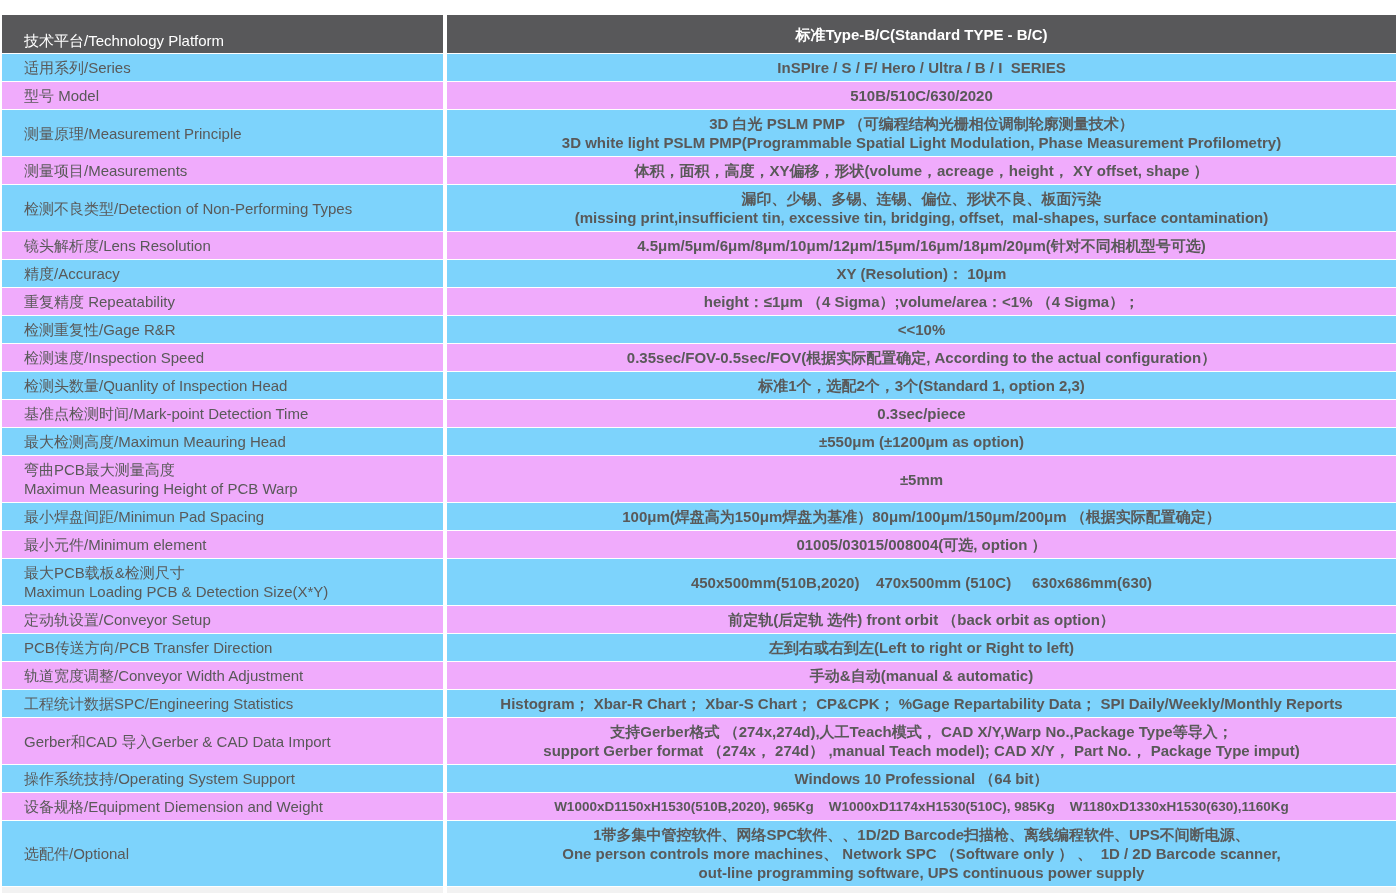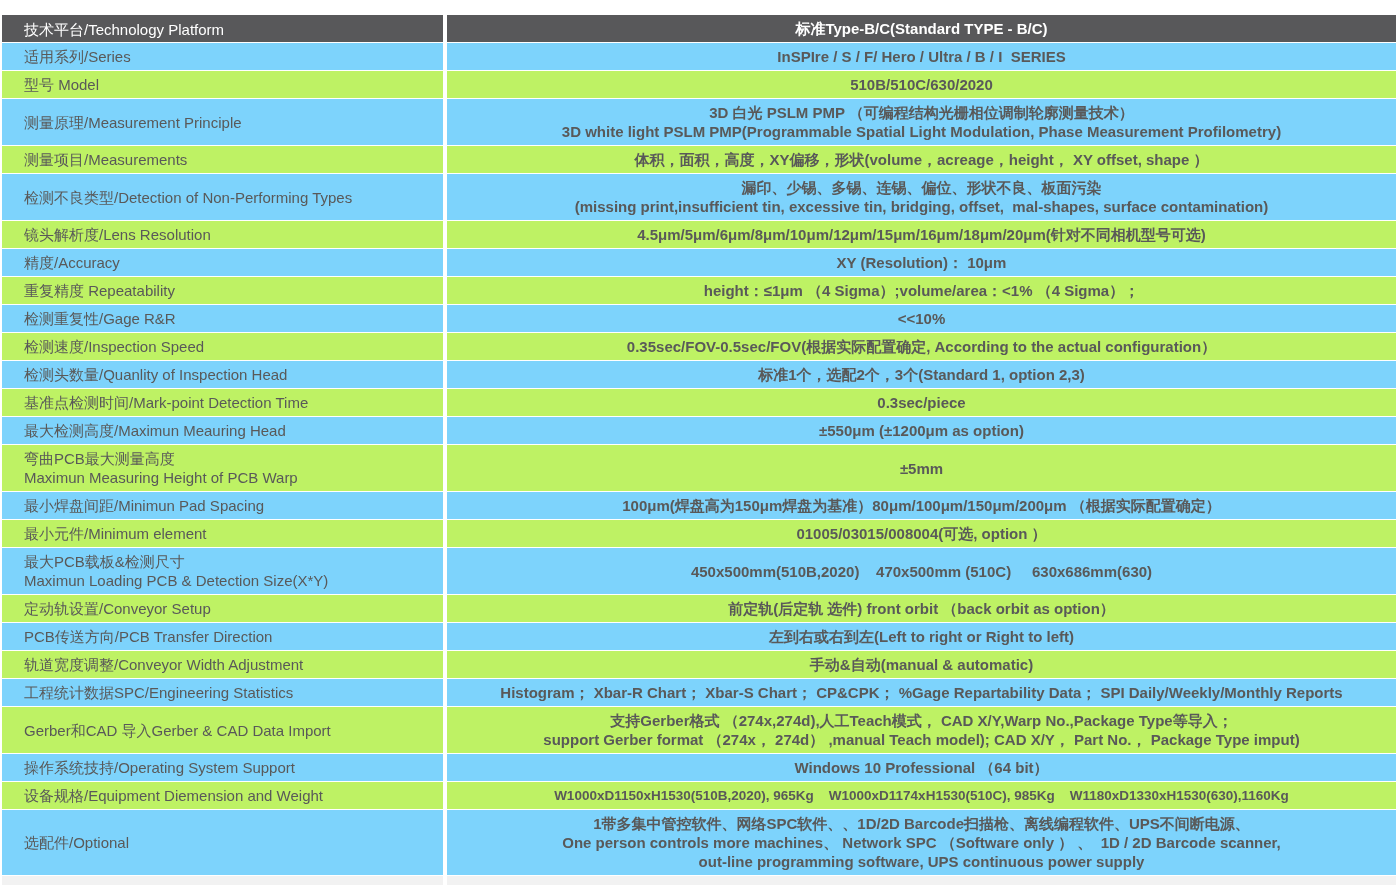--- a/index.html
+++ b/index.html
@@ -13,25 +13,25 @@
   .cell{box-sizing:border-box;display:flex;flex-direction:column;justify-content:center;}
   .cell.label{
     width:441px;flex:none;align-items:flex-start;text-align:left;
     padding:4px 8px 4px 22px;font-size:15px;line-height:19px;
   }
   .cell.value{
     flex:1;align-items:center;text-align:center;
     padding:4px 12px;font-size:15px;line-height:19px;font-weight:bold;
   }
   .cell.value .line{white-space:pre-wrap;}
-  .row.zebra .cell{background:#bef264;}
+  .row.zebra .cell{background:#f0abfc;}
   .row.plain .cell{background:#7dd3fc;}
   .row.header-row{min-height:27px;}
   .row.header-row .cell{background:#58585a;color:#ffffff;font-size:15px;}
-  .row.header-row .cell.label{padding-top:5px;padding-bottom:3px;}
+  .row.header-row .cell.label{padding-top:16px;padding-bottom:3px;}
   .cell.value.small{font-size:13.5px;justify-content:center;}
   .partial-row{display:flex;gap:4px;height:9px;}
   .partial-row .cell{background:#f2f2f2;}
   .partial-row .p-label{width:441px;flex:none;}
   .partial-row .p-value{flex:1;}
 </style>
 </head>
 <body>
 
 <div class="spec-table">

